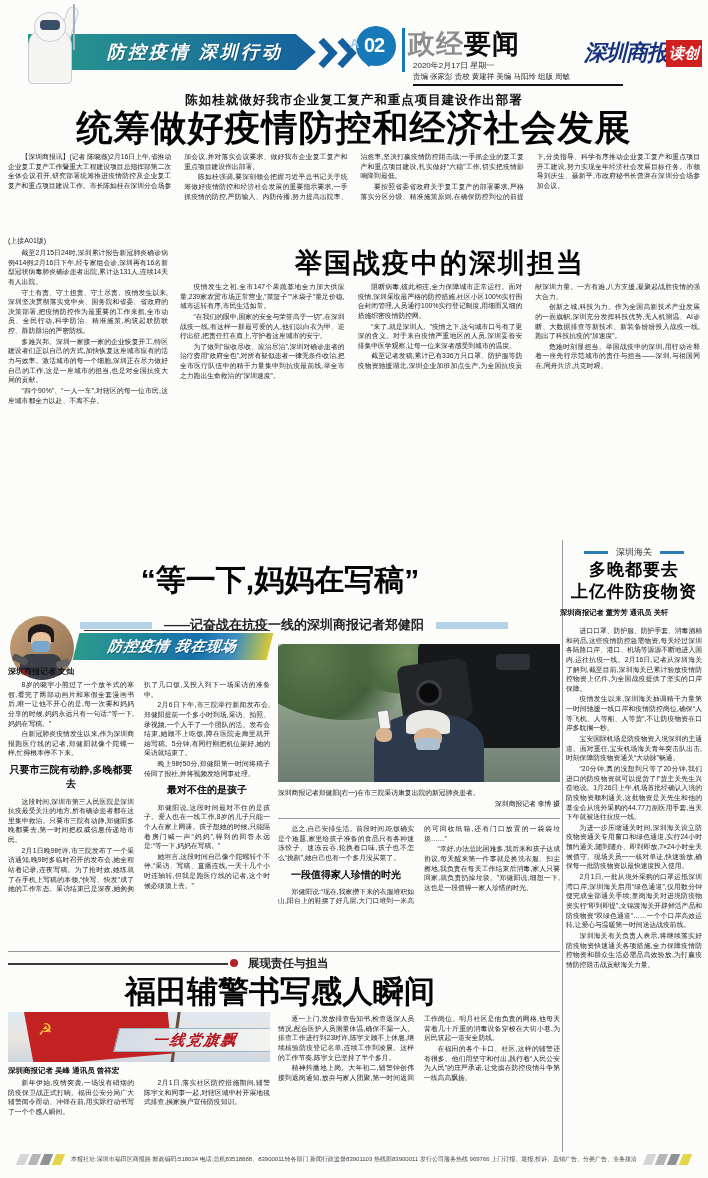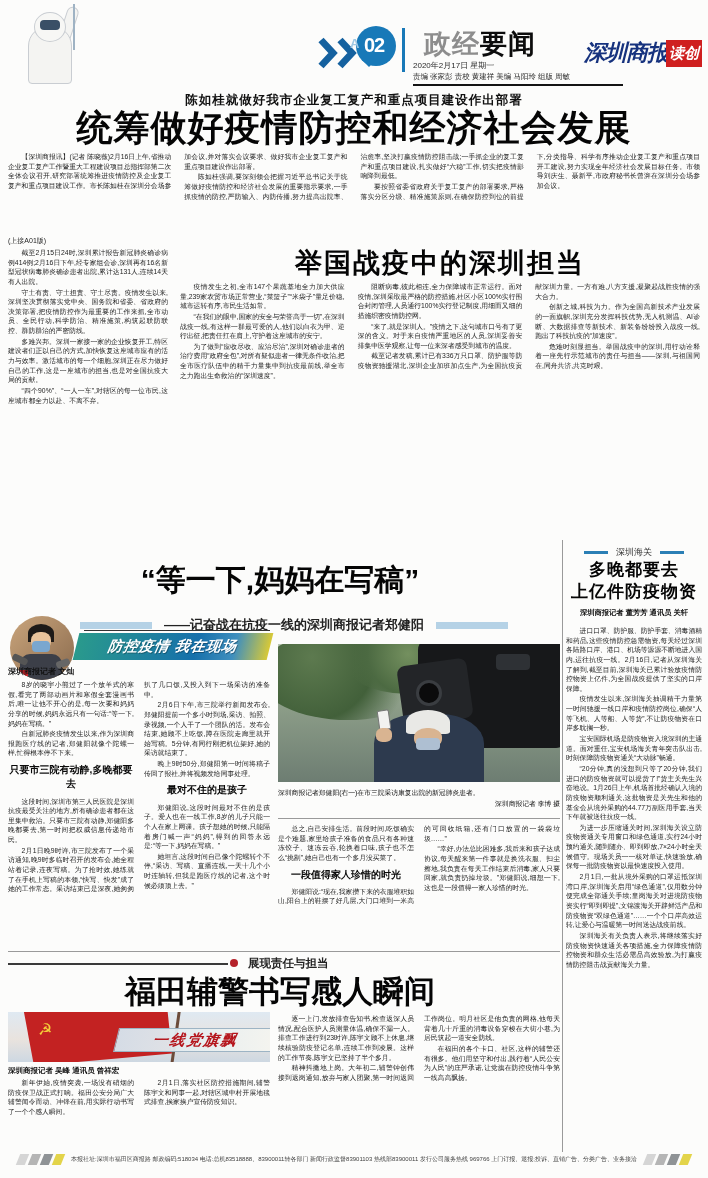--- a/index.html
+++ b/index.html
@@ -18,21 +18,21 @@
   .worker .hood { position:absolute; left:24px; top:8px; width:32px; height:30px; background:#f7f7f5; border:1px solid #c9cdd2; border-radius:50%; }
   .worker .visor { position:absolute; left:30px; top:16px; width:20px; height:10px; background:#3a4f66; border-radius:4px; }
   .worker .arm { position:absolute; left:52px; top:2px; width:12px; height:42px; background:#f4f4f2; border:1px solid #c9cdd2; border-radius:6px; transform:rotate(18deg); }
   .worker .tube { position:absolute; left:63px; top:0px; width:2px; height:46px; background:#9fb3c4; }
 
   .pageno { position:absolute; left:356px; top:26px; width:40px; height:40px; background:#1879b8; border-radius:50%; }
   .pageno::after { content:""; position:absolute; left:6px; bottom:-8px; border:7px solid transparent; border-top-color:#1879b8; }
   .pageno .num { position:absolute; left:8px; top:8px; color:#fff; font-size:20px; font-weight:900; letter-spacing:-1px; }
   .pageno .letter { position:absolute; left:-6px; top:10px; color:#9ec8e4; font-size:13px; font-weight:700; }
   .secbar { position:absolute; left:402px; top:28px; width:3px; height:44px; background:#1879b8; }
-  .sectitle { position:absolute; left:424px; top:26px; font-size:27px; letter-spacing:1px; white-space:nowrap; }
+  .sectitle { position:absolute; left:408px; top:26px; font-size:27px; letter-spacing:1px; white-space:nowrap; }
   .sectitle .light { color:#8d8d8d; font-weight:700; }
   .sectitle .bold { color:#0c0c0c; font-weight:900; }
   .dateline { position:absolute; left:413px; top:60px; font-size:8px; color:#2b2b2b; }
   .staffline { position:absolute; left:413px; top:72px; font-size:7.5px; color:#2b2b2b; white-space:nowrap;text-align:center; }
   .staff-rule { position:absolute; left:413px; top:84px; width:210px; height:2px; background:#141414; }
   .logo { position:absolute; left:584px; top:38px; font-size:22px; font-weight:900; font-style:italic; color:#16327e; letter-spacing:-1px; white-space:nowrap; }
   .logo-badge { position:absolute; left:666px; top:40px; width:36px; height:27px; background:#cf1f1f; color:#fff; font-weight:900; font-style:italic; font-size:15px; display:flex; align-items:center; justify-content:center; }
 
   
   .kicker { position:absolute; width:100%; text-align:center; font-size:12.5px; letter-spacing:1px; color:#111; font-weight:600; }
@@ -83,21 +83,21 @@
   .mp-phone { position:absolute; left:100px; bottom:52px; width:12px; height:20px; background:#f2f2f0; border:1px solid #777; border-radius:2px; transform:rotate(-8deg); }
   .mp-hand { position:absolute; left:98px; bottom:40px; width:16px; height:14px; background:#d9b491; border-radius:40%; }
   .caption { position:absolute; left:278px; top:788px; width:282px; font-size:6.8px; line-height:1.5; color:#111; }
   .caption .credit { display:block; text-align:right; margin-top:1px; }
 
   
   .c-kickrow { position:absolute; left:566px; top:546px; width:136px; display:flex; align-items:center; justify-content:center; gap:8px; }
   .c-kickrow .dash { width:24px; height:3px; background:#2b7fb5; }
   .c-kickrow .txt { font-size:9px; color:#333; }
   .c-head { position:absolute; left:560px; width:148px; text-align:center; font-size:17px; font-weight:900; color:#050505; letter-spacing:1px; }
-  .c-byline { position:absolute; left:560px; top:608px; width:148px; text-align:center; font-size:7.3px; font-weight:700; color:#111; }
+  .c-byline { position:absolute; left:560px; top:608px; width:148px; text-align:left; font-size:7.3px; font-weight:700; color:#111; }
 
   
   .p-kickline { position:absolute; left:8px; top:963px; width:220px; height:2px; background:#3a3a3a; }
   .p-kickdot { position:absolute; left:230px; top:959px; width:8px; height:8px; border-radius:50%; background:#b5222a; }
   .p-kicktxt { position:absolute; left:248px; top:956px; font-size:11.5px; font-weight:600; color:#222; }
   .p-headline { position:absolute; left:0; top:971px; width:560px; text-align:center; font-size:31px; font-weight:900; color:#050505; }
   .flagphoto { position:absolute; left:8px; top:1012px; width:262px; height:50px; overflow:hidden; background:linear-gradient(180deg,#dfe9f2 0%,#e9e3de 55%,#cdd8e2 100%); }
   .flag { position:absolute; left:14px; top:-16px; width:150px; height:70px; background:#c8improper; background:#c32222; clip-path:polygon(0 8%,96% 0,100% 82%,8% 100%); }
   .flag-emblem { position:absolute; left:30px; top:8px; color:#f5d03a; font-size:16px; }
   .flagpole { position:absolute; left:166px; top:-4px; width:3px; height:60px; background:#6b4b3a; transform:rotate(8deg); }
@@ -112,20 +112,23 @@
   .stripes i { width:9px; height:11px; transform:skewX(-22deg); }
   .stripes i:nth-child(1){ background:#d5d5d5; } .stripes i:nth-child(2){ background:#b5b5b5; }
   .stripes i:nth-child(3){ background:#8f9396; } .stripes i:nth-child(4){ background:#e3d44a; }
   .footer .txt { font-size:6px; color:#3f3f3f; white-space:nowrap; }
 </style>
 </head>
 <body>
 
 <div class="page">
 
+  <div class="banner">
+    <span>防控疫情 深圳行动</span>
+  </div>
   <div class="chevrons">
     <svg width="42" height="34" viewBox="0 0 42 34">
       <polyline points="3,4 15,17 3,30" fill="none" stroke="#15619f" stroke-width="7"></polyline>
       <polyline points="22,4 34,17 22,30" fill="none" stroke="#15619f" stroke-width="7"></polyline>
     </svg>
   </div>
   <div class="worker">
     <div class="arm"></div>
       <div class="tube"></div>
       <div class="body"></div>

